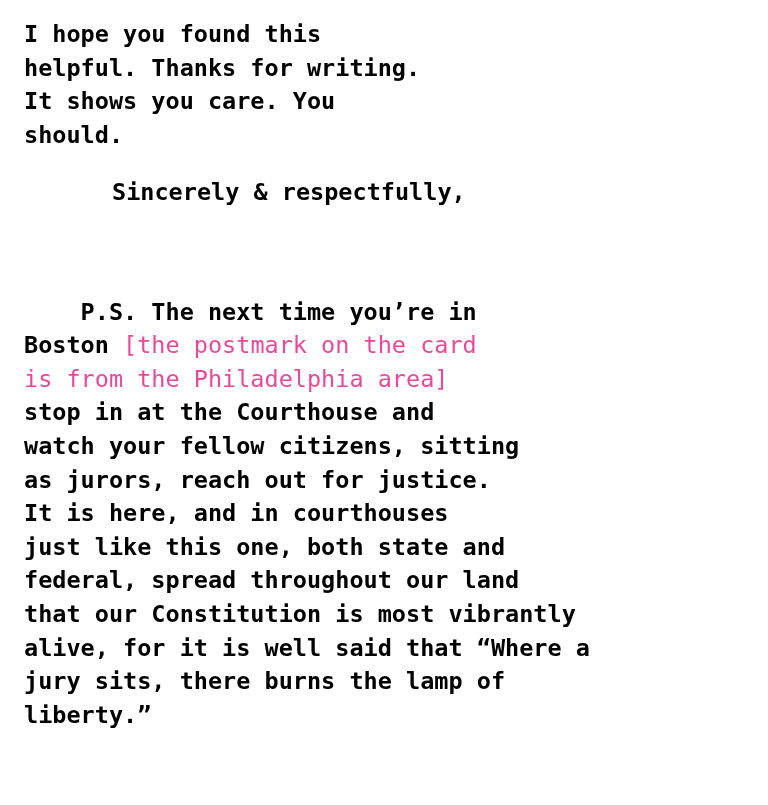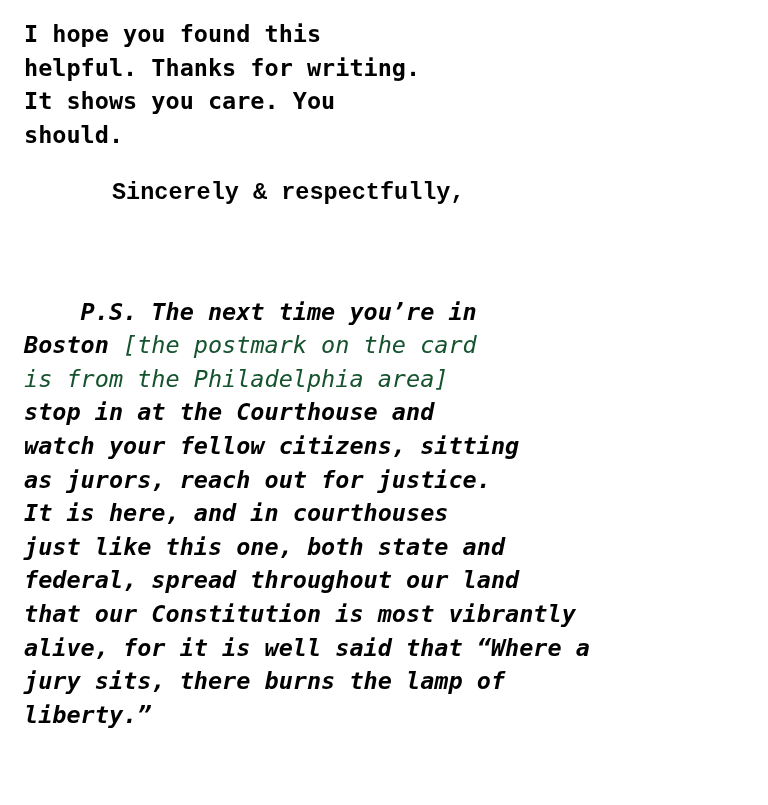--- a/index.html
+++ b/index.html
@@ -25,40 +25,38 @@
     font-size: 23.5px;
     line-height: 33.6px;
     letter-spacing: 0px;
     white-space: pre-wrap;
   }
   .bold {
     font-weight: bold;
   }
   .light {
     font-weight: normal;
-    color: #14532d;
+    color: #ec4899;
   }
   .para-closing {
     margin: 0;
   }
   .signature {
     margin: 0;
     padding-top: 24px;
   }
   .sig-line-1 {
     padding-left: 88px;
-    font-family: Liberation Mono, monospace;
   }
   .sig-line-2 {
     padding-left: 176px;
   }
   .postscript {
     margin: 0;
     padding-top: 52px;
-    font-style: italic;
   }
   .ps-inline {
     display: inline;
   }
 </style>
 </head>
 <body>
 
 <div class="page">
 

